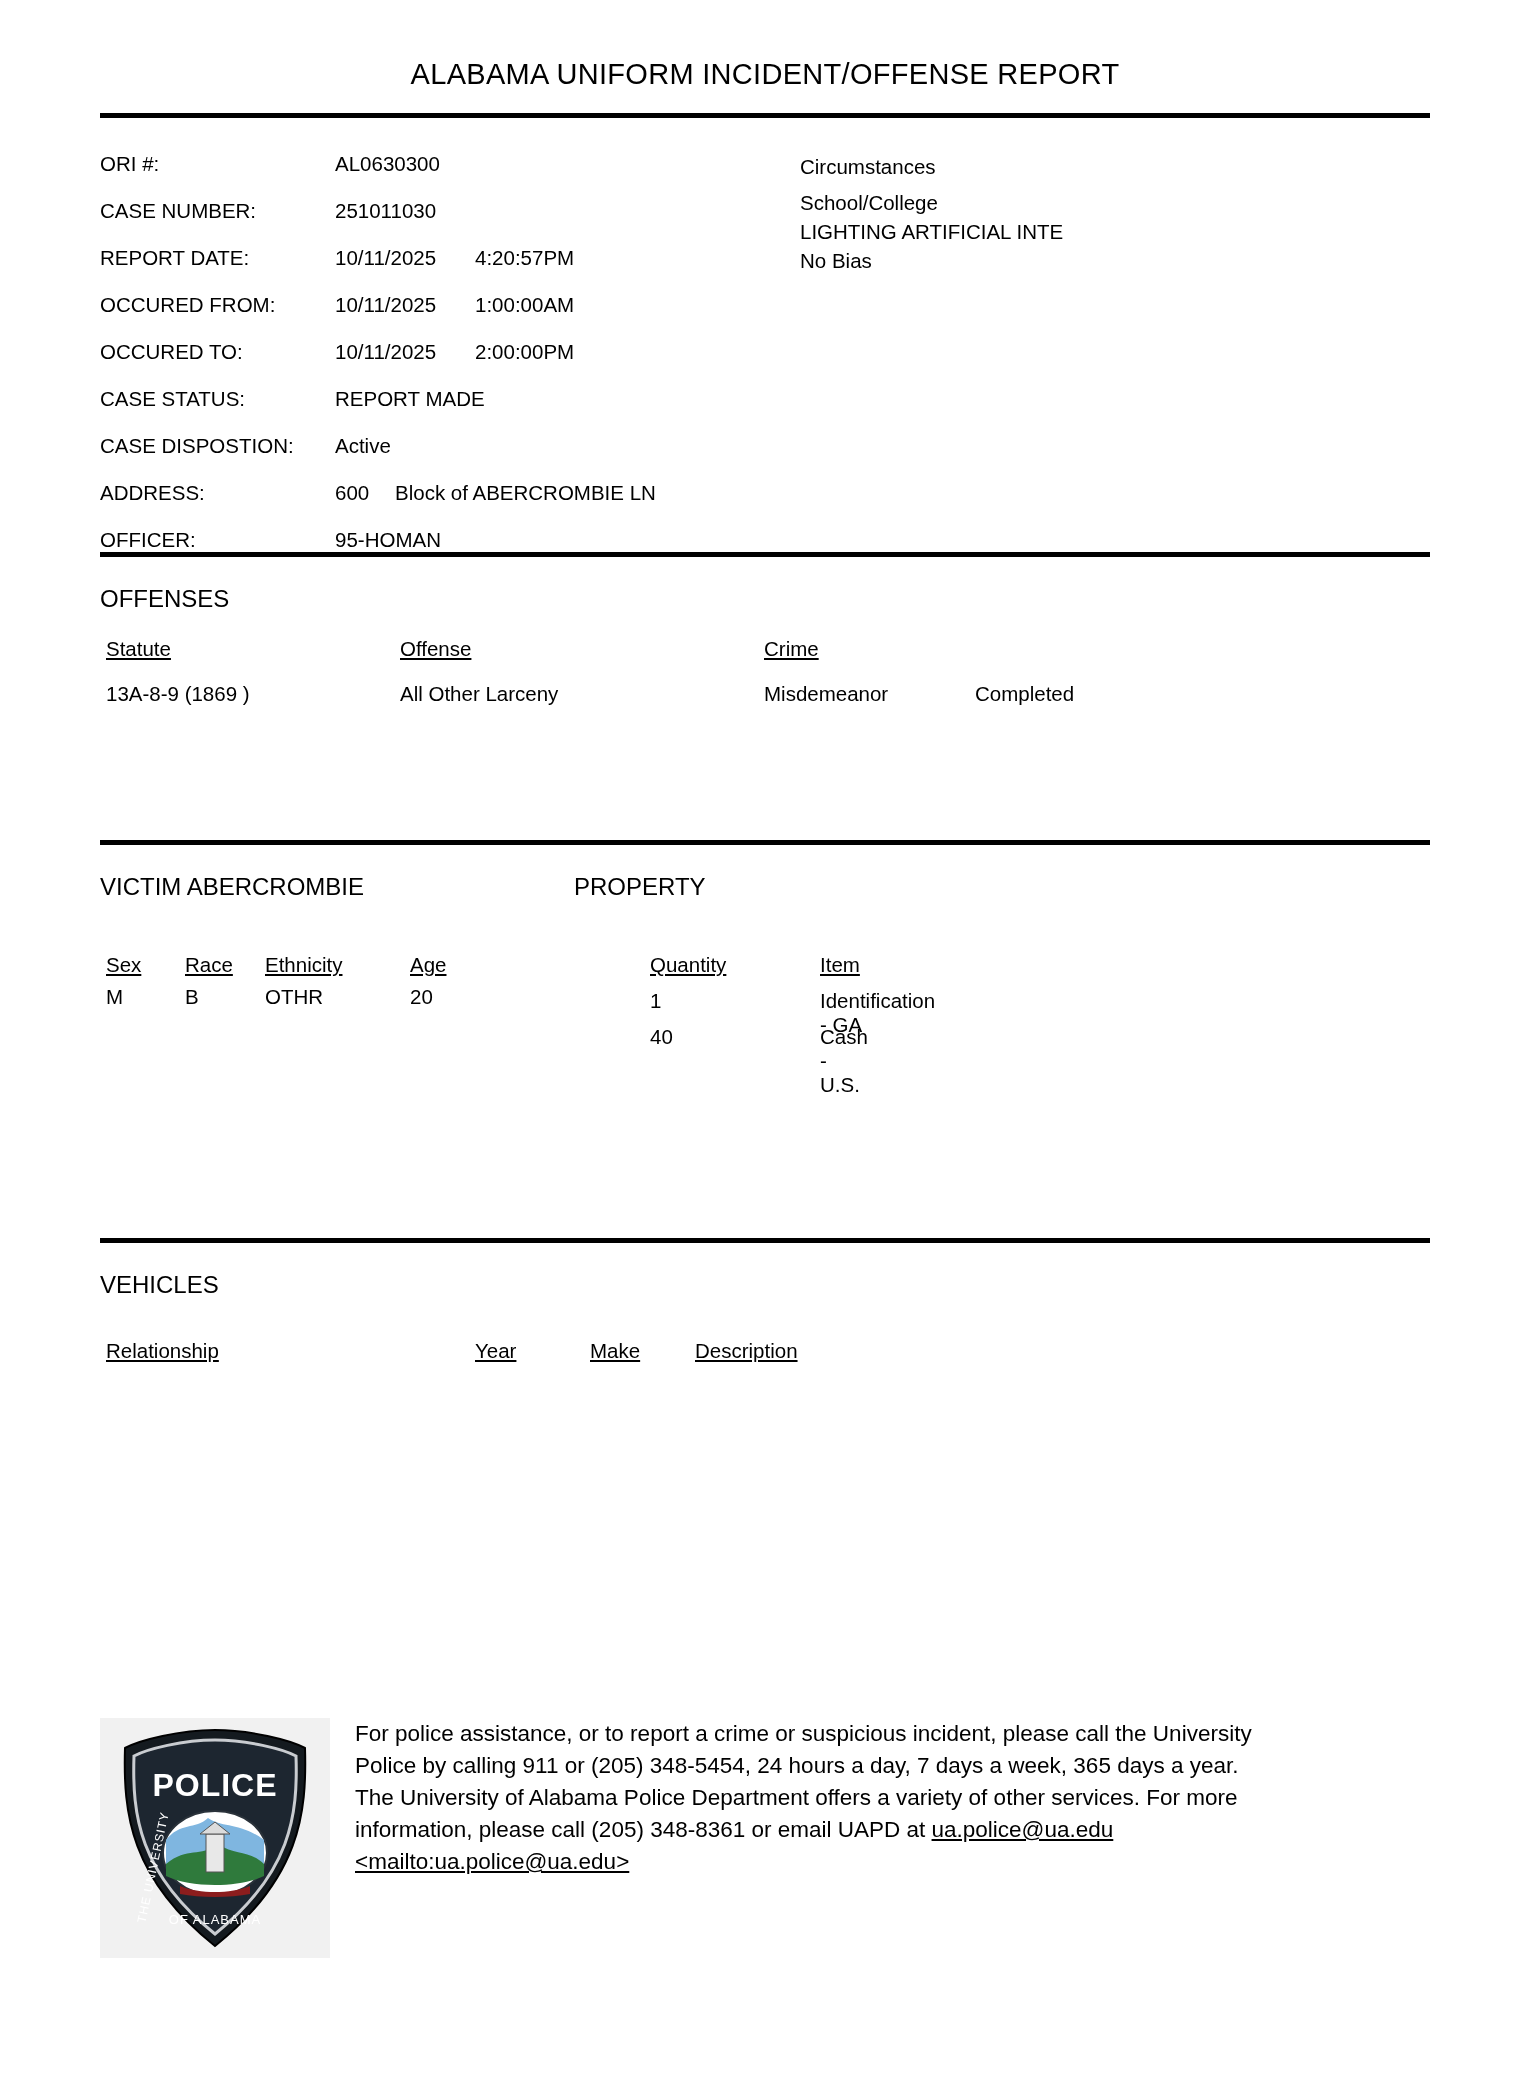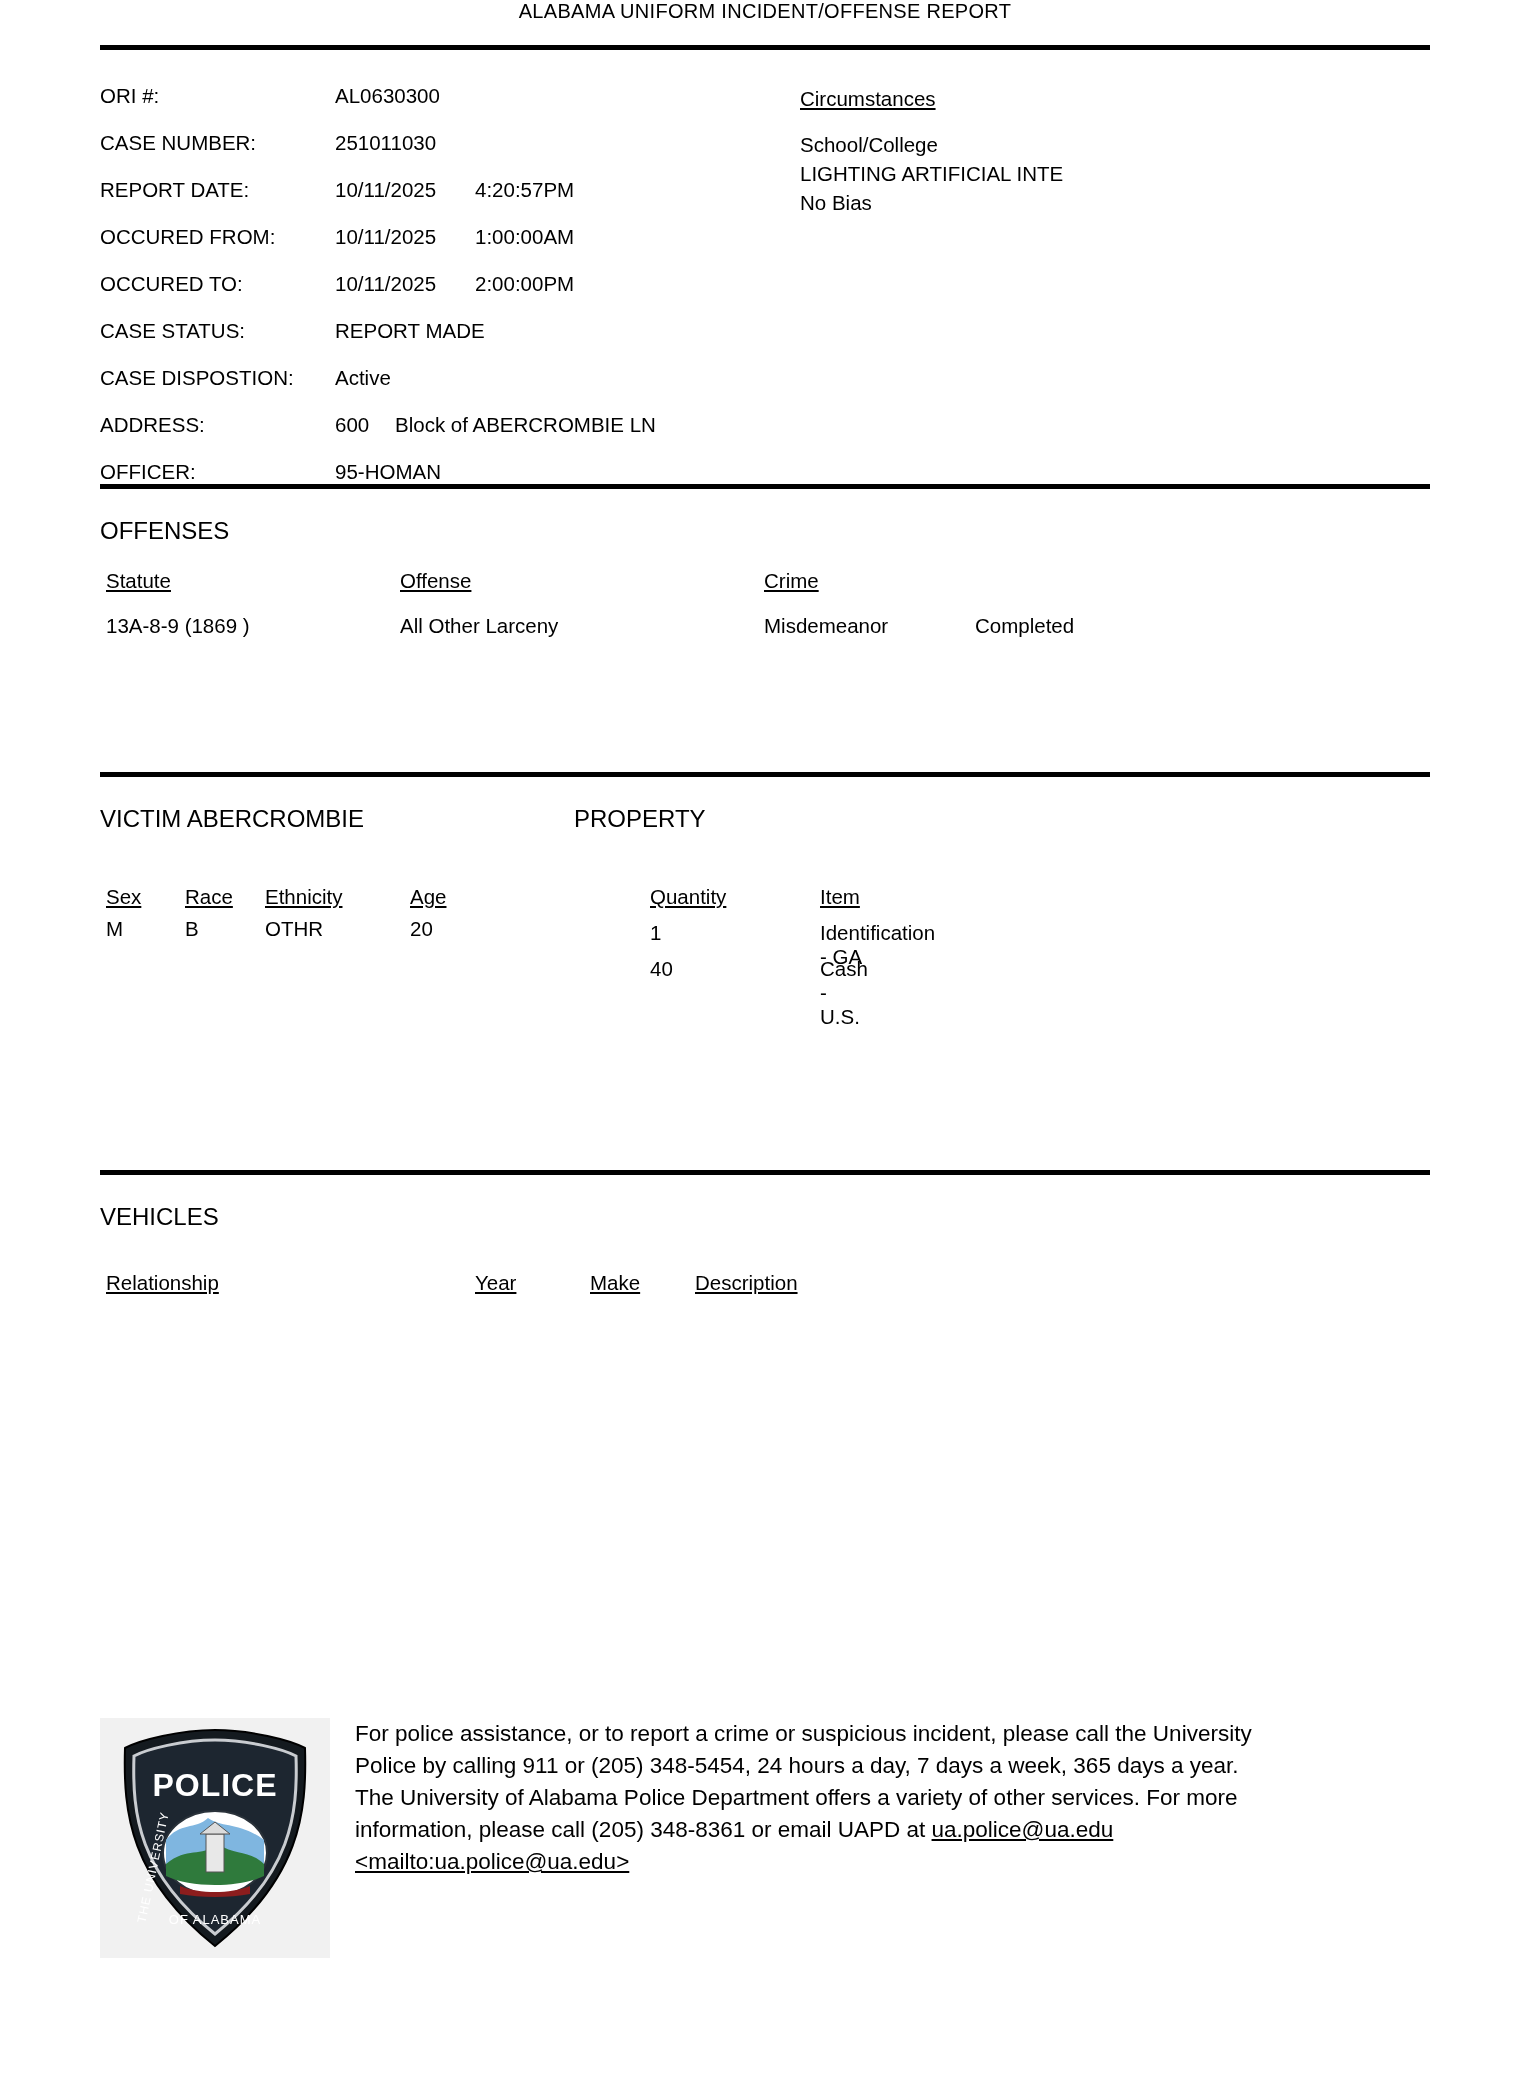--- a/index.html
+++ b/index.html
@@ -17,22 +17,23 @@
   }
   .page {
     position: relative;
     width: 1530px;
     height: 2090px;
     box-sizing: border-box;
     padding: 0 100px;
   }
   .title {
     text-align: center;
-    font-size: 20px;
+    font-size: 29px;
     letter-spacing: 0.3px;
+    padding-top: 58px;
     padding-bottom: 22px;
     font-weight: normal;
   }
   .rule-thick {
     height: 5px;
     background: #000;
     width: 1330px;
     margin-left: 0;
   }
 
@@ -58,22 +59,21 @@
   .addr-num { display: inline-block; width: 60px; }
 
   .circ-block {
     position: absolute;
     left: 700px;
     top: 0px;
     font-size: 20.5px;
     line-height: 29px;
   }
   .circ-head {
-    text-decoration: underline;
-    margin-bottom: 17px;
+    margin-bottom: 7px;
   }
 
   
   .section-head {
     font-size: 24px;
     margin-top: 28px;
     margin-bottom: 24px;
   }
   .col-head {
     text-decoration: underline;

